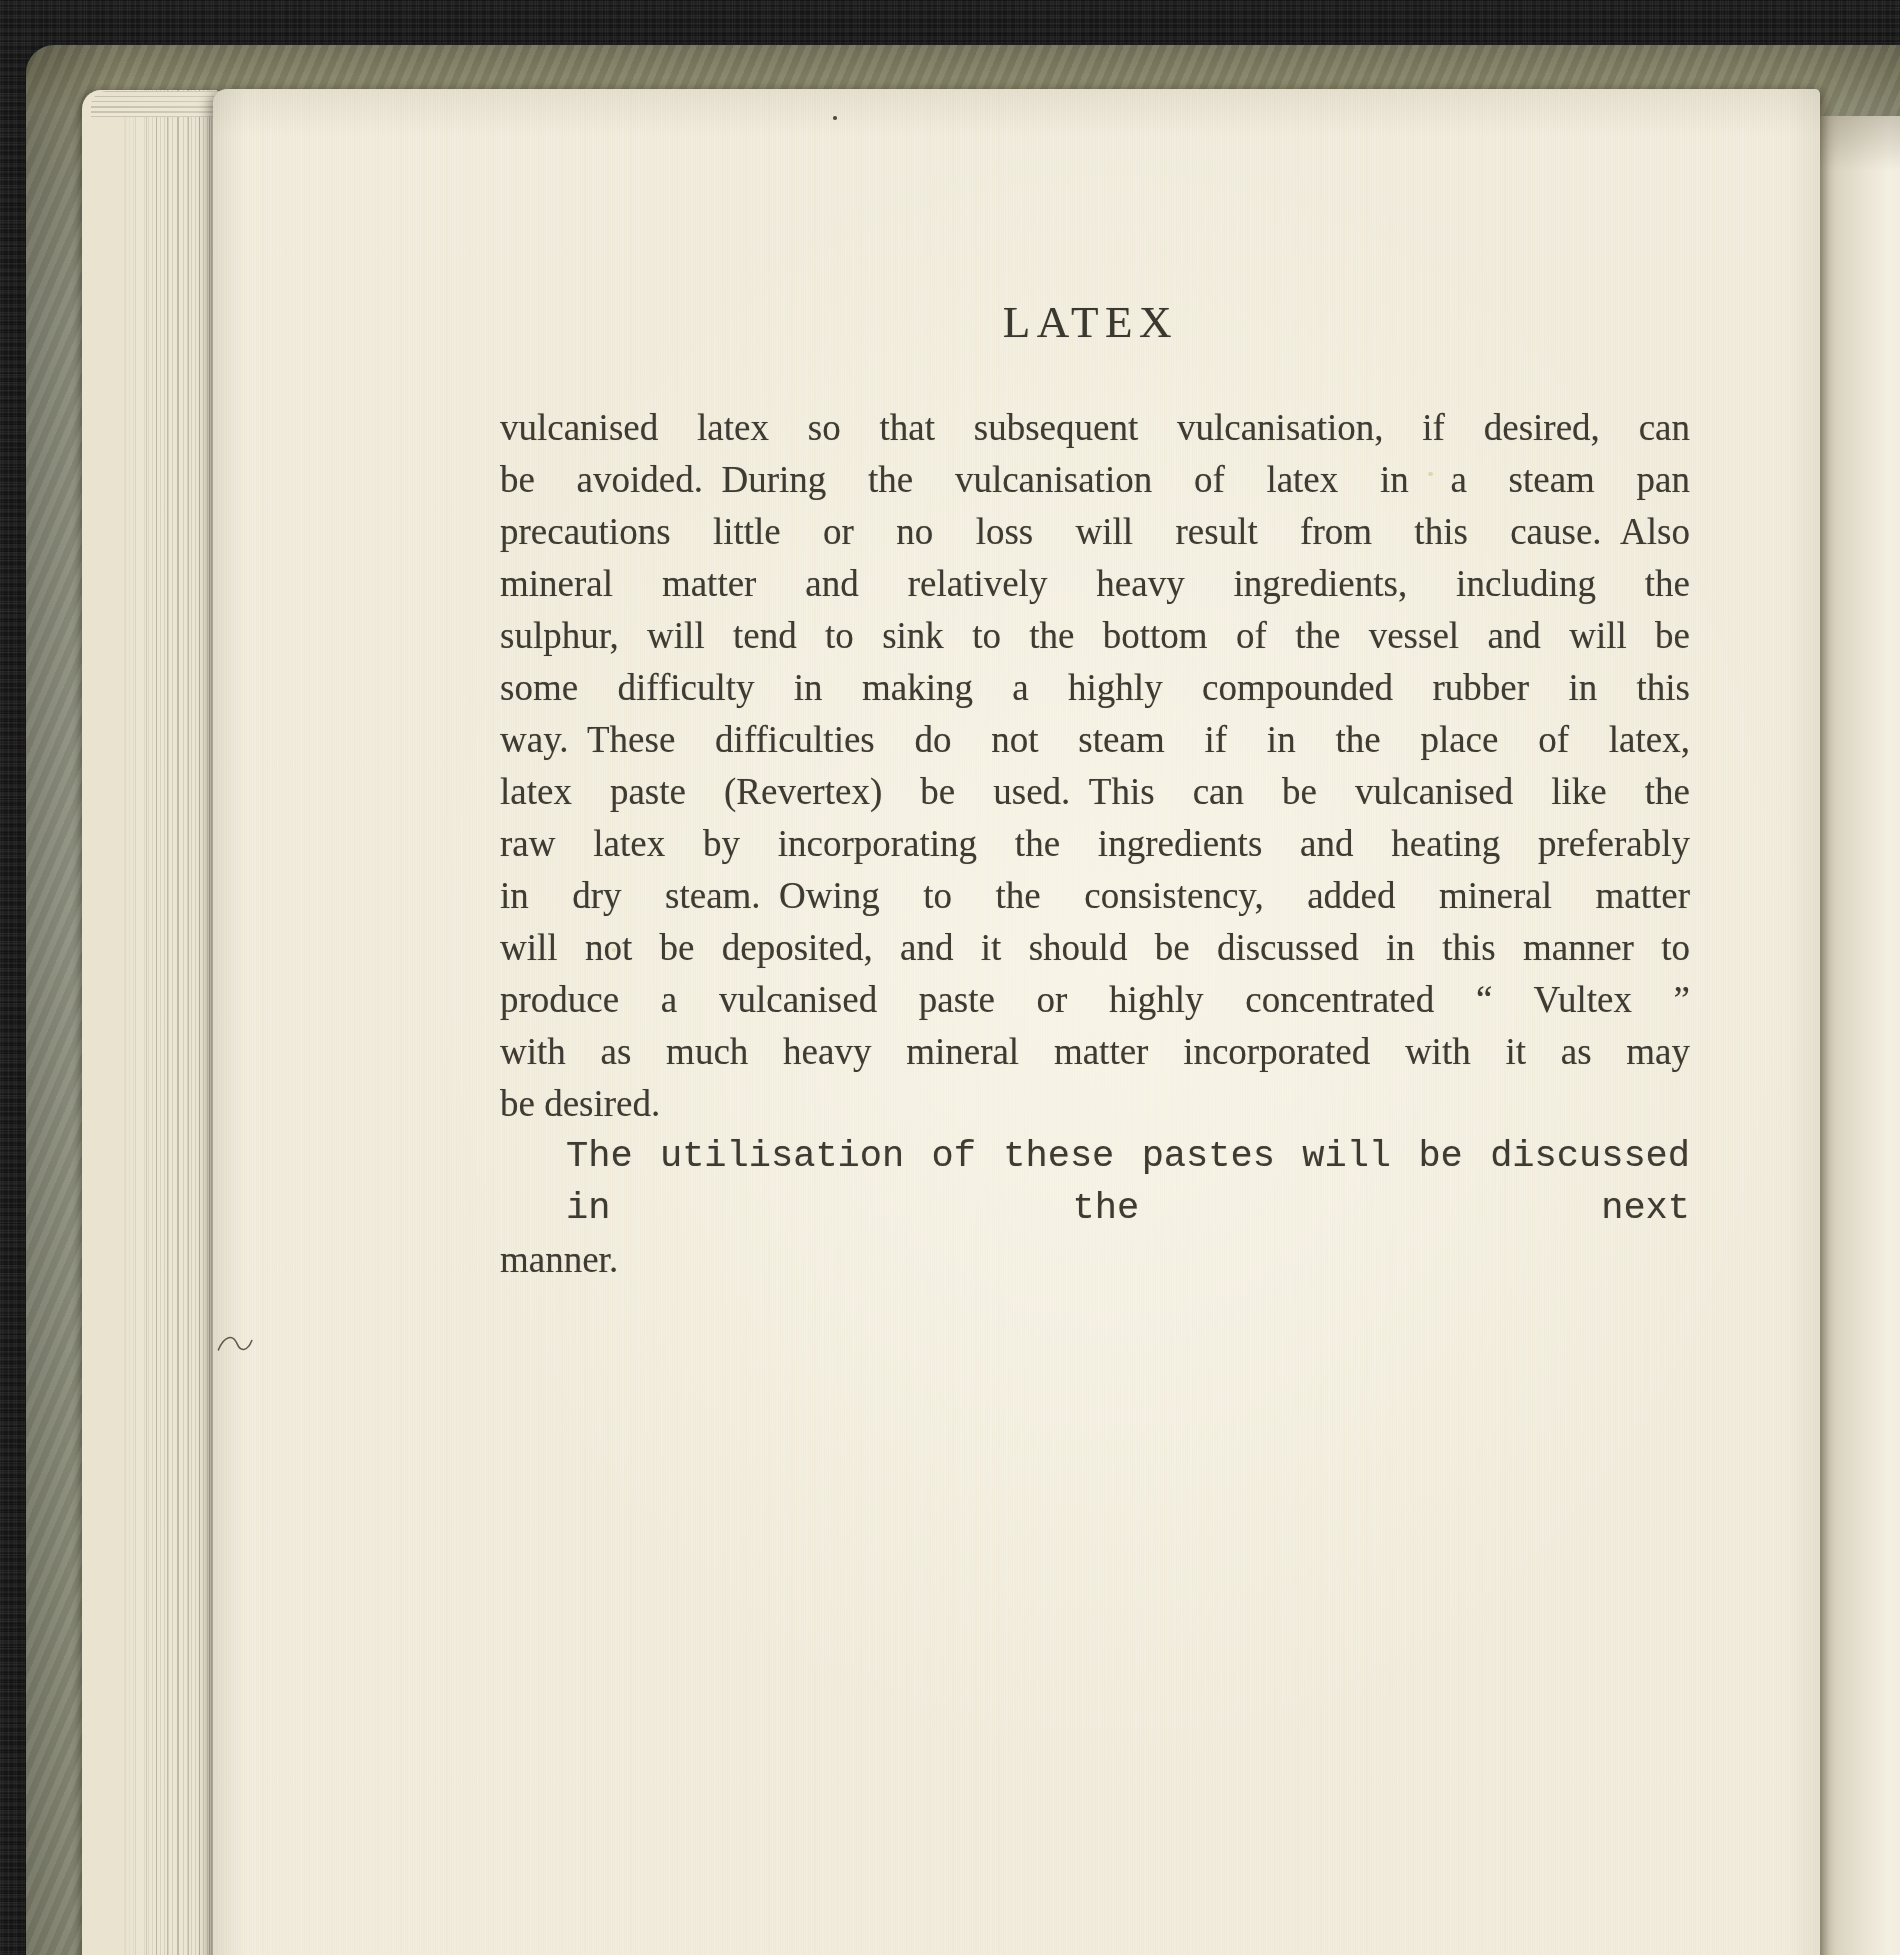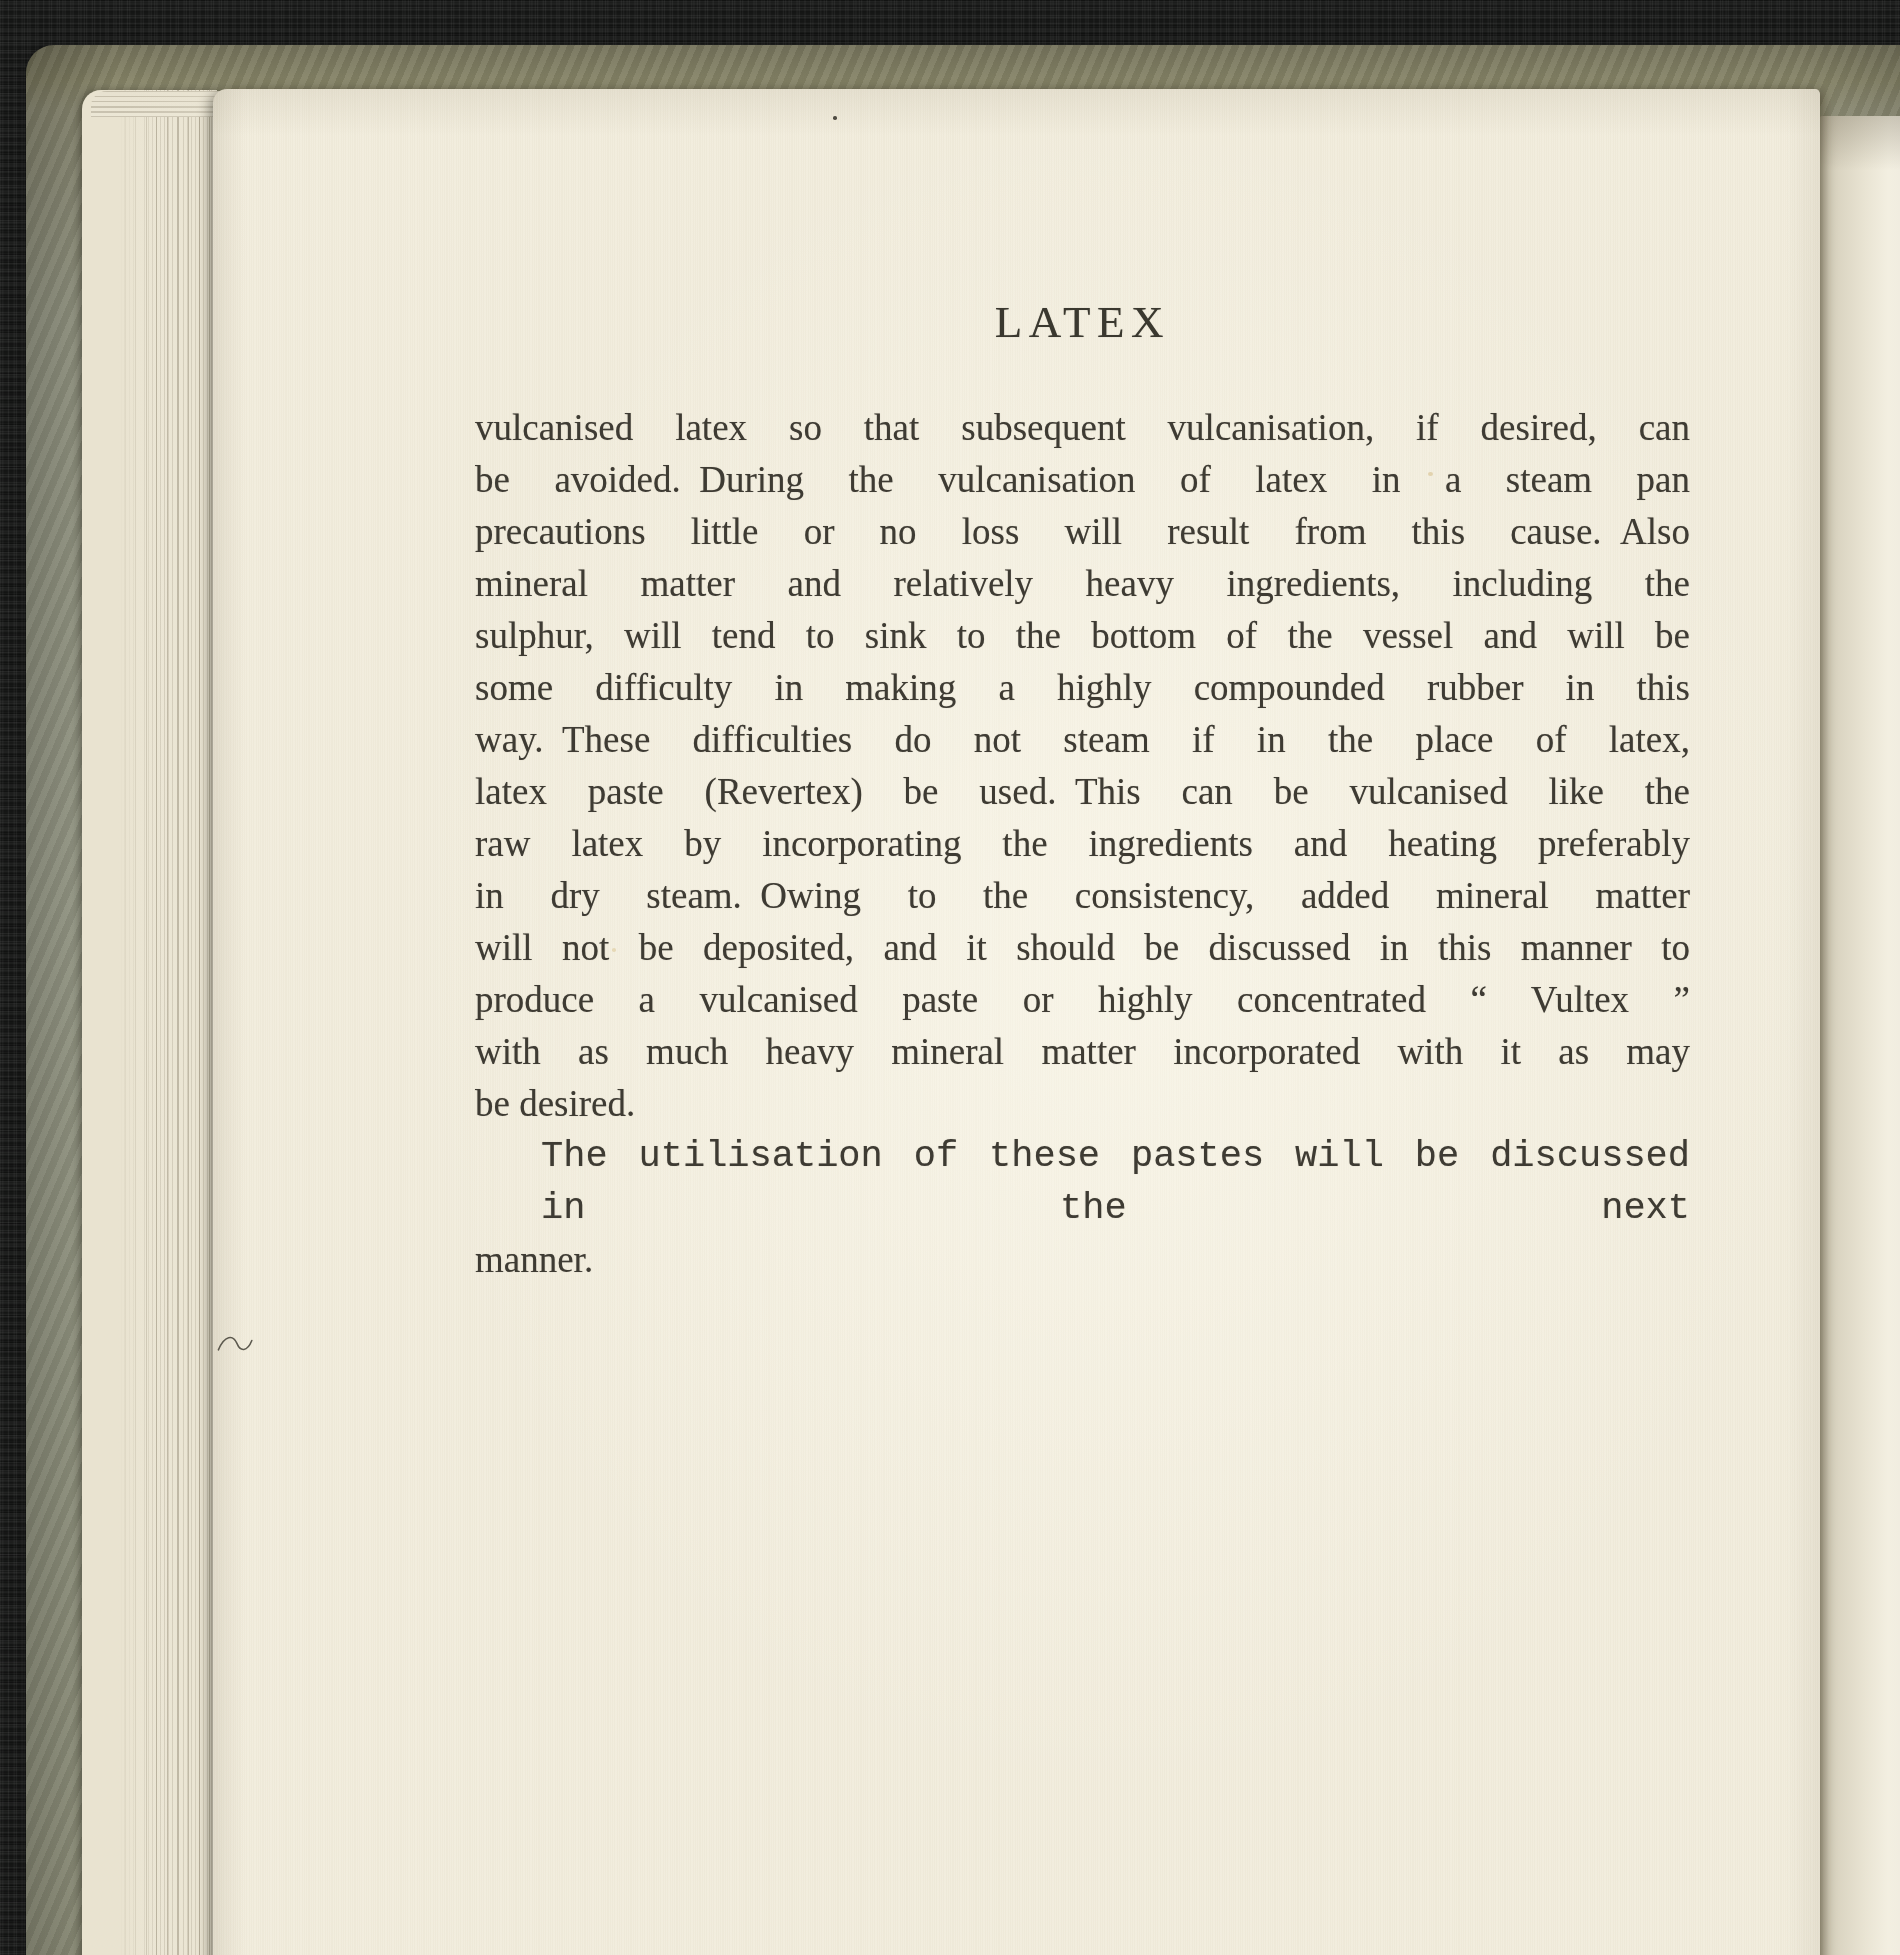--- a/index.html
+++ b/index.html
@@ -77,38 +77,38 @@
       linear-gradient(90deg, rgba(128,118,94,0.15) 0, rgba(128,118,94,0) 31px),
       linear-gradient(270deg, rgba(128,118,94,0.11) 0, rgba(128,118,94,0) 35px),
       linear-gradient(0deg, rgba(128,118,94,0.15) 0, rgba(128,118,94,0) 59px),
       linear-gradient(180deg, rgba(128,118,94,0.11) 0, rgba(128,118,94,0) 47px),
       repeating-linear-gradient(90deg, rgba(255,255,255,0.045) 0 1.2px, rgba(162,150,120,0.035) 1.2px 2.3px);
     box-shadow: -4.7px 3.1px 10.2px rgba(18,16,8,0.35), 6.3px 0 11.7px -3.1px rgba(75,65,42,0.55);
   }
 
   .running-head {
     position: absolute;
-    left: 262px; top: 206px; width: 1215px;
+    left: 270px; top: 206px; width: 1215px;
     text-align: center;
     font-size: 45px;
     letter-spacing: 6.6px;
     line-height: 55px;
     color: #3a382f;
     text-shadow: 0 0 0.8px rgba(58,56,47,0.45);
   }
 
   .text-block {
     position: absolute;
     left: 262px; top: 313px; width: 1215px;
     color: #3e3b33;
     font-size: 37px;
     line-height: 52px;
     text-shadow: 0 0 0.8px rgba(62,59,51,0.38);
   }
-  .text-block .line { text-align: justify; text-align-last: justify; text-justify: inter-word; }
+  .text-block .line { text-align: justify; text-align-last: justify; text-justify: inter-word; margin-left: 25px; }
   .text-block .line.no-just { text-align: center; text-align-last: left; }
   .text-block .line.ind { padding-left: 66px; font-family: Liberation Mono, monospace; }
 
   
   .fiber-mark { position: absolute; left: 216px; top: 1332px; }
   .speck { position: absolute; border-radius: 50%; }
   .speck.dark  { left: 833px; top: 116px; width: 3.5px;  height: 3.5px;  background: rgba(40,38,30,0.8); }
   .speck.y1    { left: 1428px; top: 472px; width: 4.7px; height: 3.9px; background: rgba(214,190,134,0.55); }
   .speck.y2    { left: 612px; top: 948px; width: 3.9px; height: 3.5px;  background: rgba(214,190,134,0.45); }
 </style>

